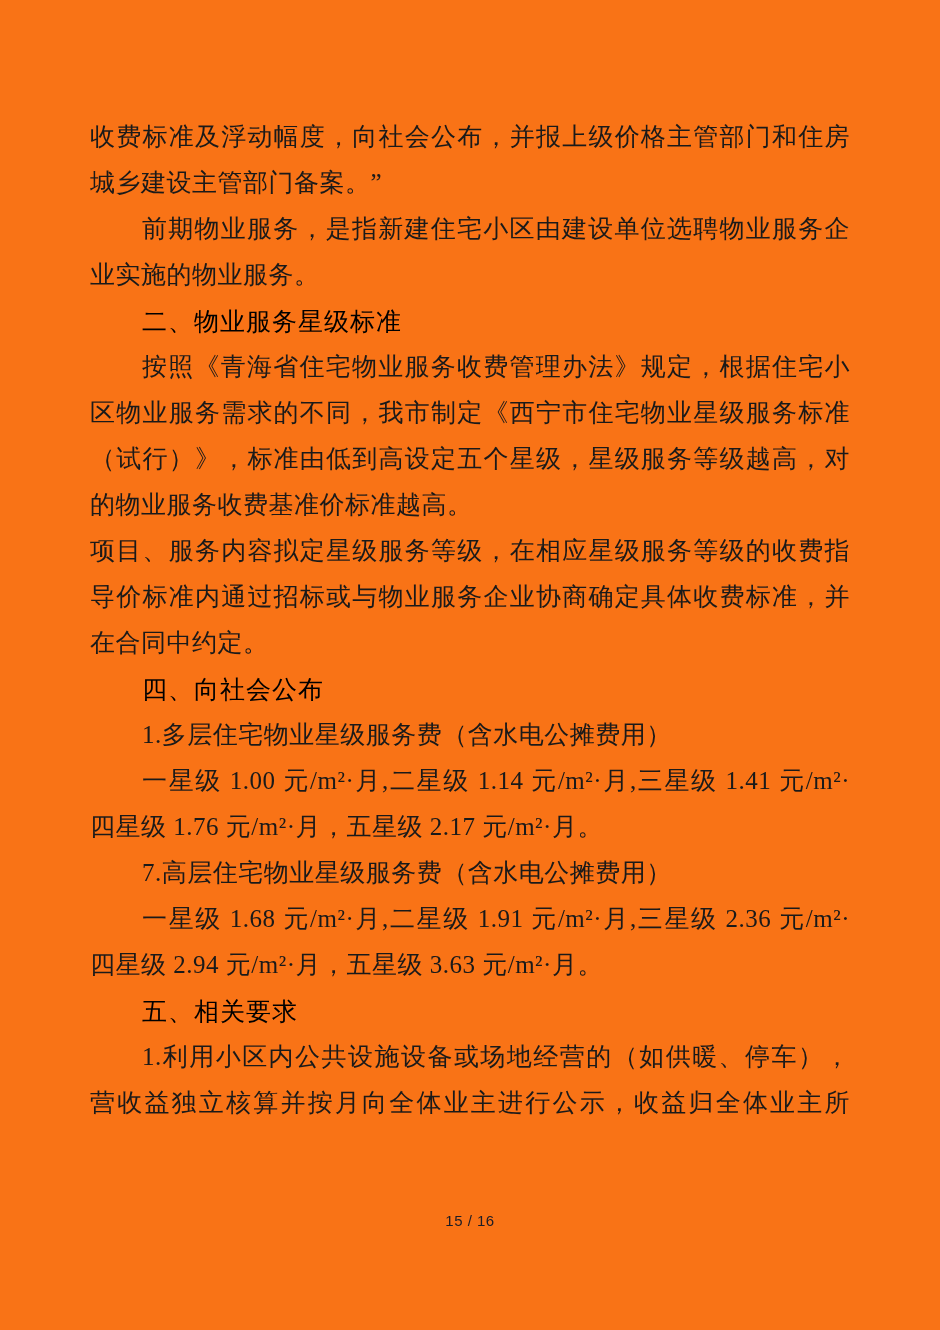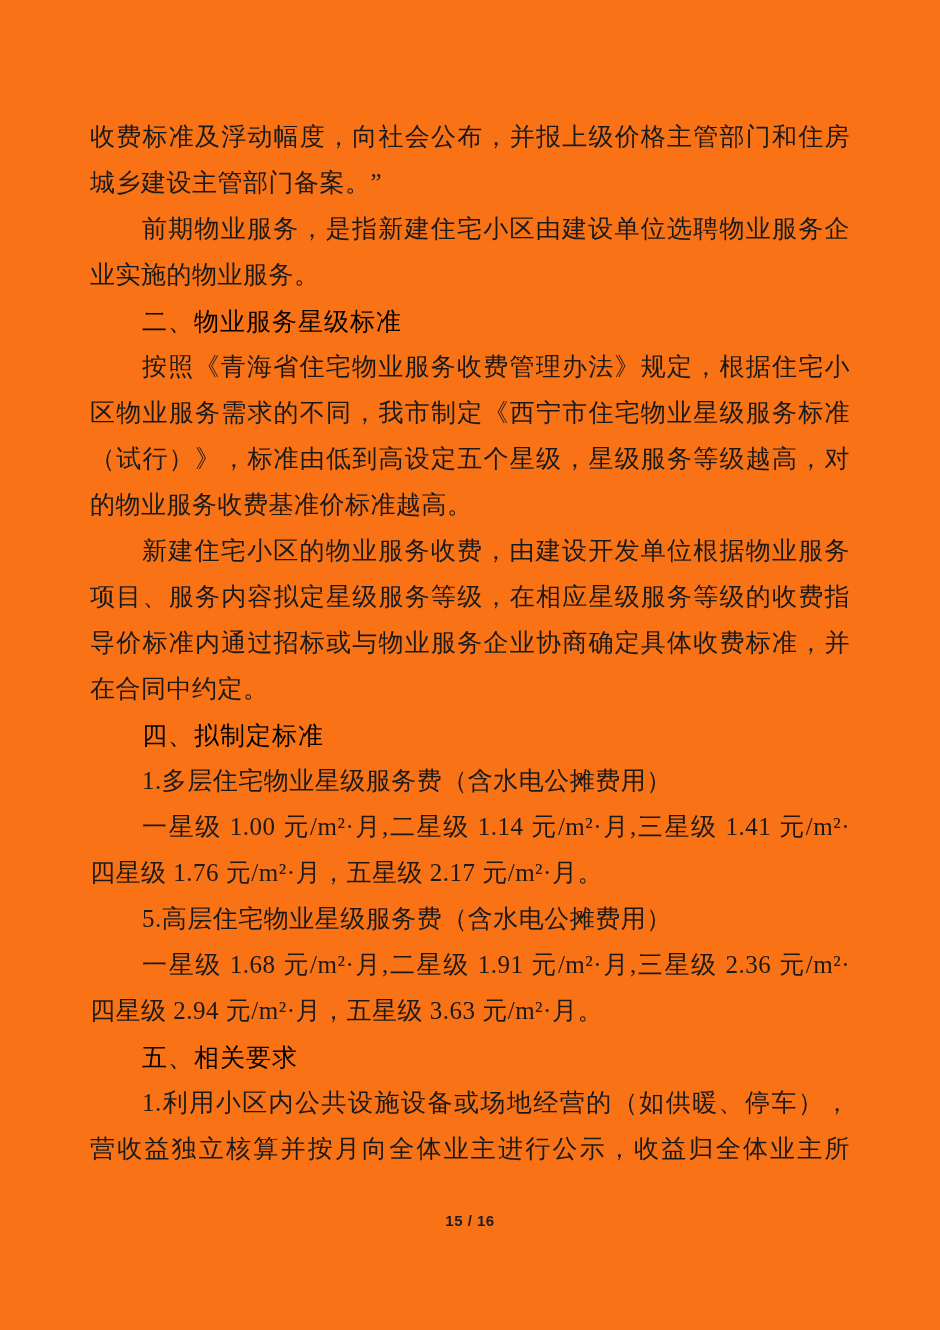--- a/index.html
+++ b/index.html
@@ -46,49 +46,48 @@
   .footer {
     position: absolute;
     left: 0;
     right: 0;
     top: 1212px;
     text-align: center;
   }
   .page-number {
     display: inline-block;
     font-family: "Liberation Sans", "DejaVu Sans", sans-serif;
-    font-weight: 700;
+    font-weight: 400;
     font-size: 15px;
     color: #1c1c26;
     letter-spacing: 0.5px;
   }
 </style>
 </head>
 <body>
 
 <div class="page">
   <main class="doc-body">
       <div class="line fill">收费标准及浮动幅度，向社会公布，并报上级价格主管部门和住房</div>
       <div class="line">城乡建设主管部门备案。”</div>
       <div class="line indent fill">前期物业服务，是指新建住宅小区由建设单位选聘物业服务企</div>
       <div class="line">业实施的物业服务。</div>
       <div class="line heading indent">二、物业服务星级标准</div>
       <div class="line indent fill">按照《青海省住宅物业服务收费管理办法》规定，根据住宅小</div>
       <div class="line fill">区物业服务需求的不同，我市制定《西宁市住宅物业星级服务标准</div>
       <div class="line fill">（试行）》，标准由低到高设定五个星级，星级服务等级越高，对应</div>
       <div class="line">的物业服务收费基准价标准越高。</div>
-      <div class="line indent fill">新建住宅小区的物业服务收费，由建设开发单位根据物业服务</div>
       <div class="line fill">项目、服务内容拟定星级服务等级，在相应星级服务等级的收费指</div>
       <div class="line fill">导价标准内通过招标或与物业服务企业协商确定具体收费标准，并</div>
       <div class="line">在合同中约定。</div>
-      <div class="line heading indent">四、拟制定标准</div>
+      <div class="line heading indent">四、向社会公布</div>
       <div class="line indent">1.多层住宅物业星级服务费（含水电公摊费用）</div>
       <div class="line indent fill">一星级 1.00 元/m²·月,二星级 1.14 元/m²·月,三星级 1.41 元/m²·月,</div>
       <div class="line">四星级 1.76 元/m²·月，五星级 2.17 元/m²·月。</div>
-      <div class="line indent">5.高层住宅物业星级服务费（含水电公摊费用）</div>
+      <div class="line indent">7.高层住宅物业星级服务费（含水电公摊费用）</div>
       <div class="line indent fill">一星级 1.68 元/m²·月,二星级 1.91 元/m²·月,三星级 2.36 元/m²·月,</div>
       <div class="line">四星级 2.94 元/m²·月，五星级 3.63 元/m²·月。</div>
       <div class="line heading indent">五、相关要求</div>
       <div class="line indent fill">1.利用小区内公共设施设备或场地经营的（如供暖、停车），经</div>
       <div class="line fill">营收益独立核算并按月向全体业主进行公示，收益归全体业主所有，</div>
     </main>
   <div class="footer">
     <span class="page-number">15 / 16</span>
   </div>
 </div>

